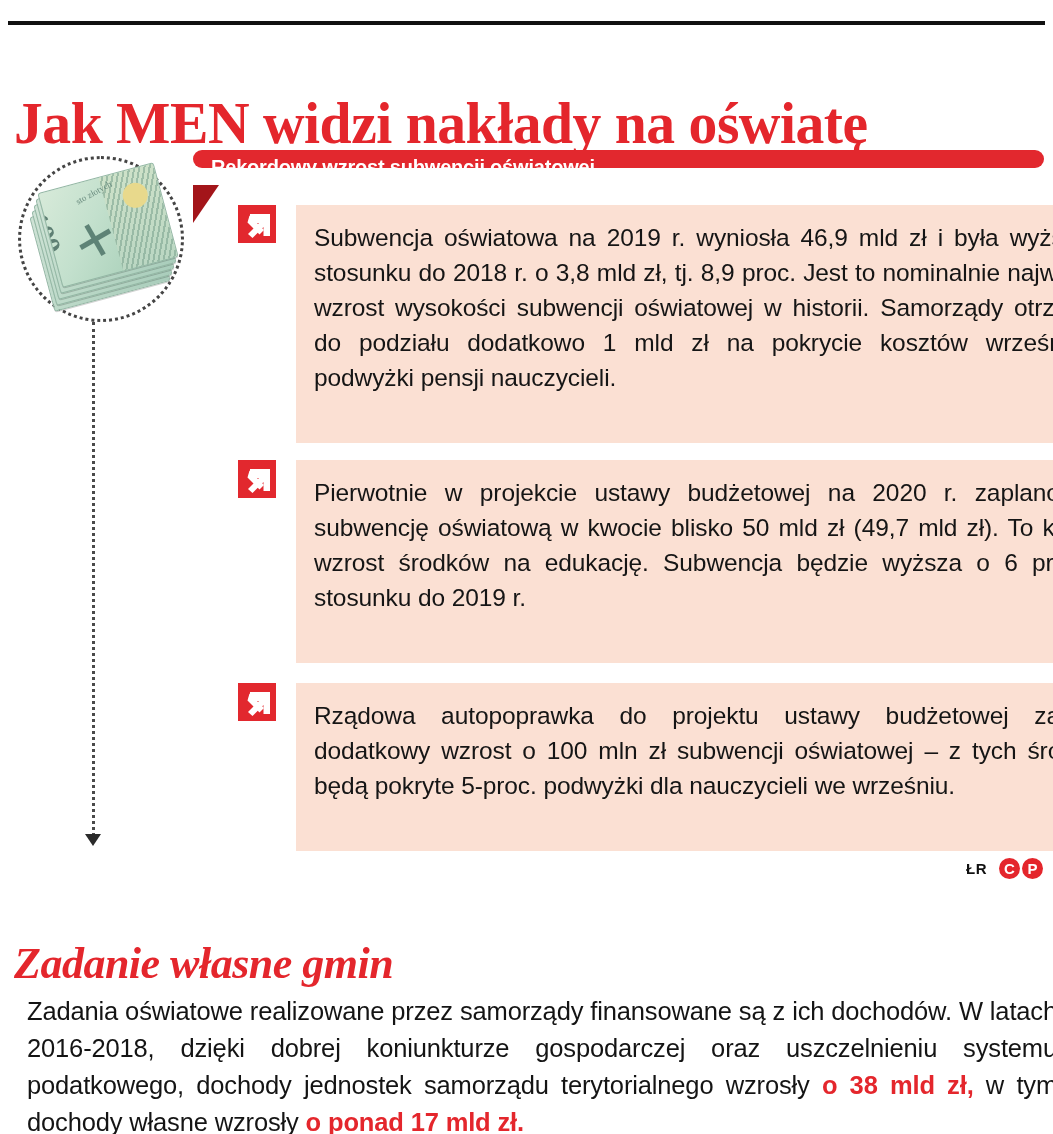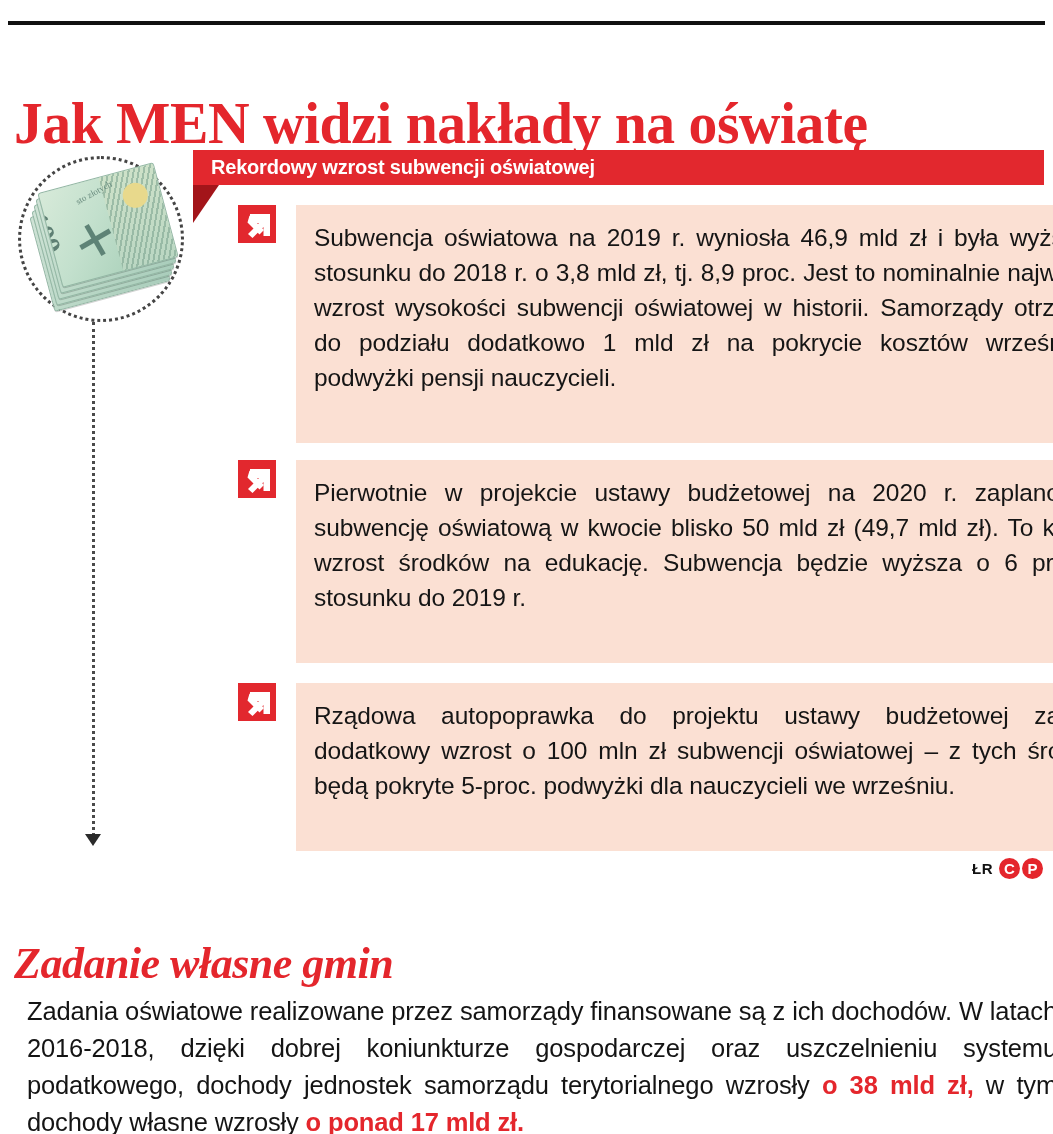--- a/index.html
+++ b/index.html
@@ -156,22 +156,23 @@
     border-right: 8px solid transparent;
     border-top: 12px solid #2b2b2b;
   }
 
   
   .banner {
     position: absolute;
     left: 193px;
     top: 150px;
     width: 851px;
-    height: 35px;
+    height: 18px;
     background: #e2282e;
+    border-radius: 10px;
   }
   .banner-title {
     position: absolute;
     left: 18px;
     top: 0;
     line-height: 35px;
     font-size: 20px;
     font-weight: 700;
     color: #ffffff;
     letter-spacing: -0.2px;
@@ -230,21 +231,21 @@
   #box-2 { height: 203px; }
   #box-3 { height: 168px; }
 
   
   .credit {
     position: absolute;
     right: 10px;
     top: 858px;
     display: flex;
     align-items: center;
-    gap: 6px;
+    gap: 12px;
   }
   .credit-author {
     font-size: 15px;
     font-weight: 700;
     color: #111;
     letter-spacing: 0.5px;
   }
   .cp-mark {
     display: flex;
     gap: 2px;

